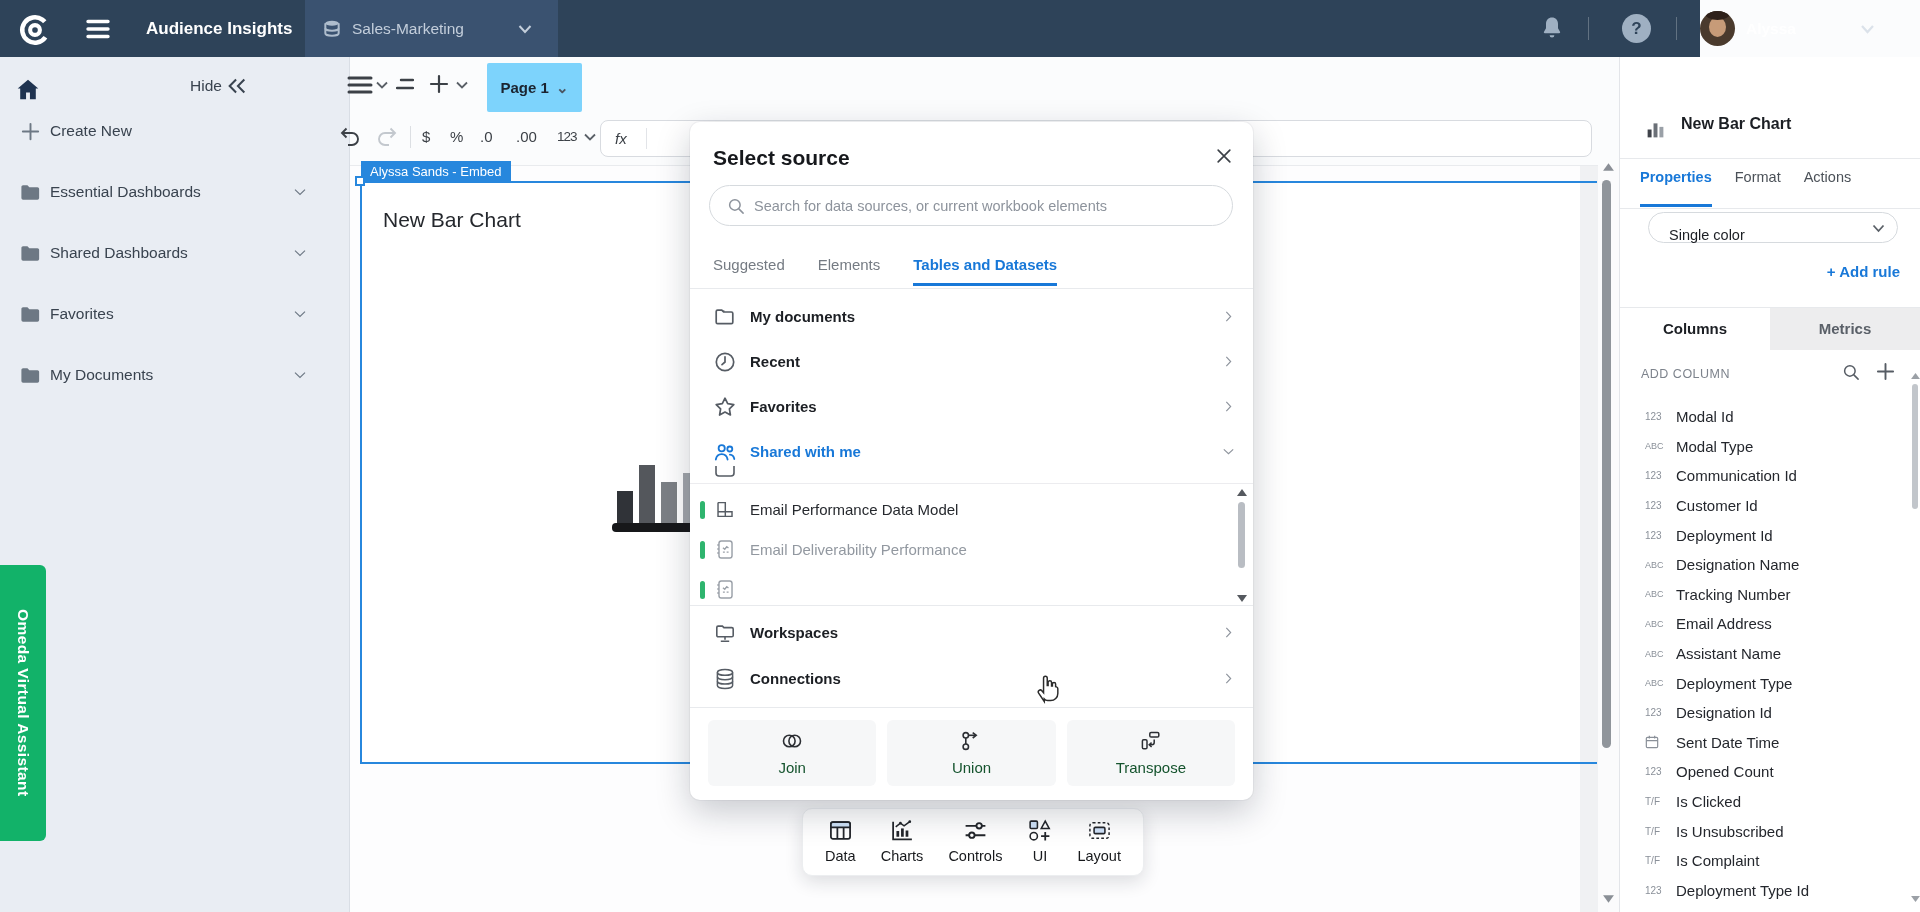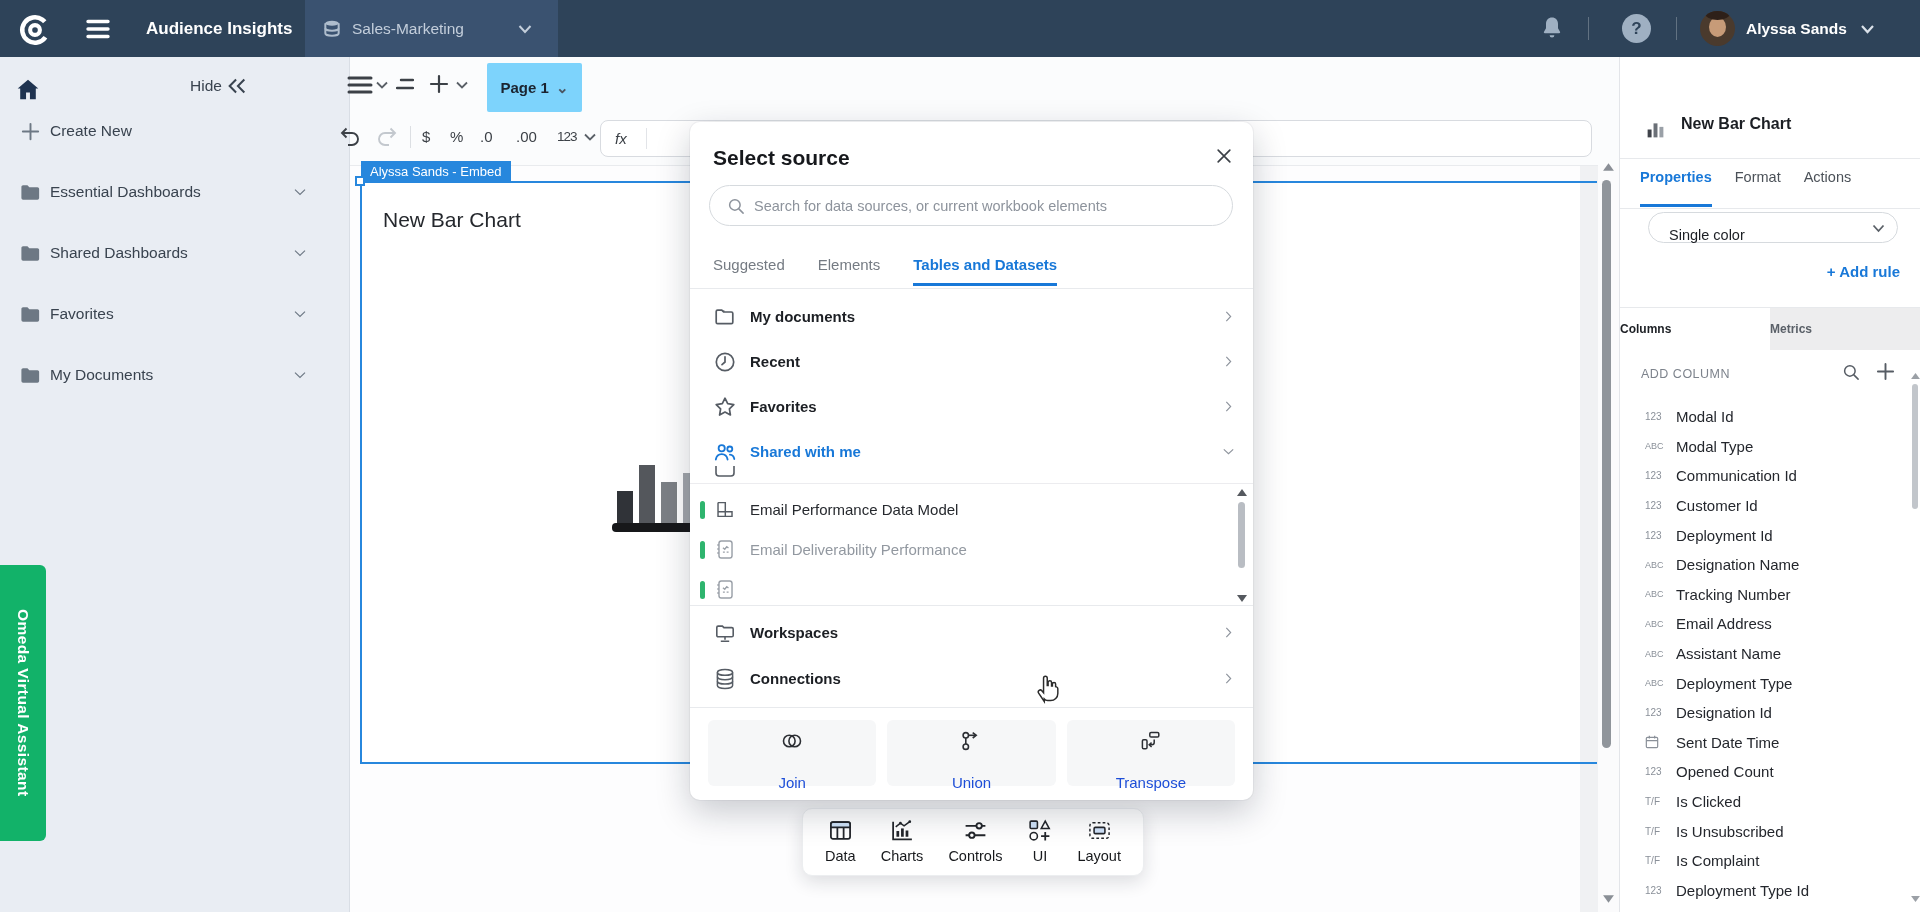--- a/index.html
+++ b/index.html
@@ -2,21 +2,21 @@
 <html><head>
 <meta charset="utf-8">
 <style>
   html,body{margin:0;padding:0;background:#dfe3e8;}
   *{box-sizing:border-box;font-family:"Liberation Sans",sans-serif;}
   #app{position:relative;width:1920px;height:912px;background:#fbfcfd;overflow:hidden;}
   .abs{position:absolute;}
   svg{display:block;}
 
   
-  #navbar{left:0;top:0;width:1920px;height:57px;background:#2e4359;}
+  #navbar{left:0;top:0;width:1700px;height:57px;background:#2e4359;}
   #nav-ws-bg{left:305px;top:0;width:253px;height:57px;background:#3a5270;}
   #nav-logo{left:17px;top:12px;width:36px;height:36px;}
   #nav-burger{left:86px;top:19px;width:24px;height:20px;}
   #nav-title{left:146px;top:0;height:57px;line-height:57px;color:#fff;font-size:17px;font-weight:700;}
   #nav-db{left:322px;top:18px;width:20px;height:22px;color:#aebdcd;}
   #nav-ws{left:352px;top:0;height:57px;line-height:57px;color:#c3cedb;font-size:15.5px;}
   #nav-ws-caret{left:518px;top:24px;width:14px;height:10px;color:#c3cedb;}
   #nav-bell{left:1540px;top:16px;width:24px;height:26px;color:#9fb0c2;}
   .nav-div{top:17px;width:1px;height:23px;background:rgba(255,255,255,.25);}
   #nav-help{left:1622px;top:14px;width:29px;height:29px;background:#9fb0c2;border-radius:50%;color:#2e4359;text-align:center;line-height:29px;font-weight:700;font-size:17px;}
@@ -90,21 +90,21 @@
   #rp-hr1{left:0;top:101px;width:300px;height:1px;background:#e7e9ec;}
   #rp-tabs{left:20px;top:112px;height:38px;display:flex;gap:23px;}
   .rp-tab{font-size:14.5px;color:#4b5158;padding-bottom:14px;cursor:pointer;}
   .rp-tab.active{color:#1878d8;font-weight:700;border-bottom:3px solid #1878d8;}
   #rp-hr2{left:0;top:151px;width:300px;height:1px;background:#e7e9ec;}
   #color-select{left:28px;top:155px;width:250px;height:31px;border:1px solid #d6dade;border-radius:16px;background:#fff;font-size:14.5px;color:#1c1f24;line-height:29px;padding:8px 20px;}
   #color-caret{left:252px;top:167px;width:13px;height:9px;color:#5a6067;}
   #add-rule{left:0px;top:206px;width:280px;text-align:right;font-size:15px;font-weight:700;color:#1878d8;cursor:pointer;}
   #rp-hr3{left:0;top:250px;width:300px;height:1px;background:#e7e9ec;}
   #rp-subtabs{left:0;top:251px;width:300px;height:42px;display:flex;}
-  .rp-subtab{flex:1;text-align:left;line-height:42px;font-size:12px;cursor:pointer;}
+  .rp-subtab{flex:1;text-align:center;line-height:42px;font-size:15px;cursor:pointer;}
   .rp-subtab.active{background:#fff;color:#1c1f24;font-weight:700;}
   .rp-subtab.inactive{background:#ededee;color:#5a6068;font-weight:700;}
   #add-col{left:21px;top:310px;font-size:12.5px;letter-spacing:.5px;color:#7d838c;}
   #ac-search{left:222px;top:306px;width:18px;height:18px;color:#565c64;}
   #ac-plus{left:256px;top:305px;width:19px;height:19px;color:#565c64;}
   #rp-cols{left:0;top:345px;width:292px;}
   .col-row{position:relative;height:29.6px;display:flex;align-items:center;cursor:pointer;}
   .col-type{position:absolute;left:25px;width:30px;font-size:10px;color:#8a9099;letter-spacing:0;}
   .col-type.abc{font-size:9px;}
   .col-cal{position:absolute;left:24px;width:16px;height:16px;color:#8a9099;}
@@ -140,21 +140,21 @@
   .sub-row .lbl{position:absolute;left:60px;line-height:40px;font-size:15px;color:#26292e;}
   .sub-row.disabled .lbl{color:#9298a0;}
   .sub-row.disabled .ico{color:#9aa0a8;}
   #sub-sb-up{position:absolute;left:546px;top:22px;width:12px;height:9px;color:#55595f;}
   #sub-sb-thumb{position:absolute;left:548px;top:36px;width:7px;height:66px;background:#b9bdc3;border-radius:3.5px;}
   #sub-sb-down{position:absolute;left:546px;top:128px;width:12px;height:9px;color:#55595f;}
   #modal-bottom-hr{left:0;top:585px;width:563px;height:1px;background:#e8eaed;}
   #modal-actions{left:18px;top:598px;width:527px;height:66px;display:flex;gap:11px;}
   .m-action{flex:1;background:#f6f7f8;border-radius:6px;text-align:center;padding-top:9px;cursor:pointer;}
   .m-action .ico{display:inline-block;width:24px;height:24px;color:#2c2f34;}
-  .m-action .lbl{margin-top:17px;font-size:15px;color:#1d4ed8;}
+  .m-action .lbl{margin-top:2px;font-size:15px;color:#14532d;}
 
   
   #dock{left:802px;top:808px;width:342px;height:68px;background:#fff;border:1px solid #eceef0;border-radius:10px;box-shadow:0 6px 18px rgba(20,30,40,.14);z-index:5;display:flex;justify-content:space-between;padding:9px 22px 0 22px;}
   .dock-item{text-align:center;cursor:pointer;}
   .dock-item .ico{display:inline-block;width:25px;height:25px;color:#23262b;}
   .dock-item .lbl{margin-top:1px;font-size:14.5px;color:#17191c;}
 
   
   #assistant{left:0;top:565px;width:46px;height:276px;background:#12b269;border-radius:0 6px 6px 0;z-index:6;display:flex;align-items:center;justify-content:center;}
   #assistant .lbl{writing-mode:vertical-rl;color:#fff;font-size:15.5px;font-weight:700;letter-spacing:.4px;white-space:nowrap;}

